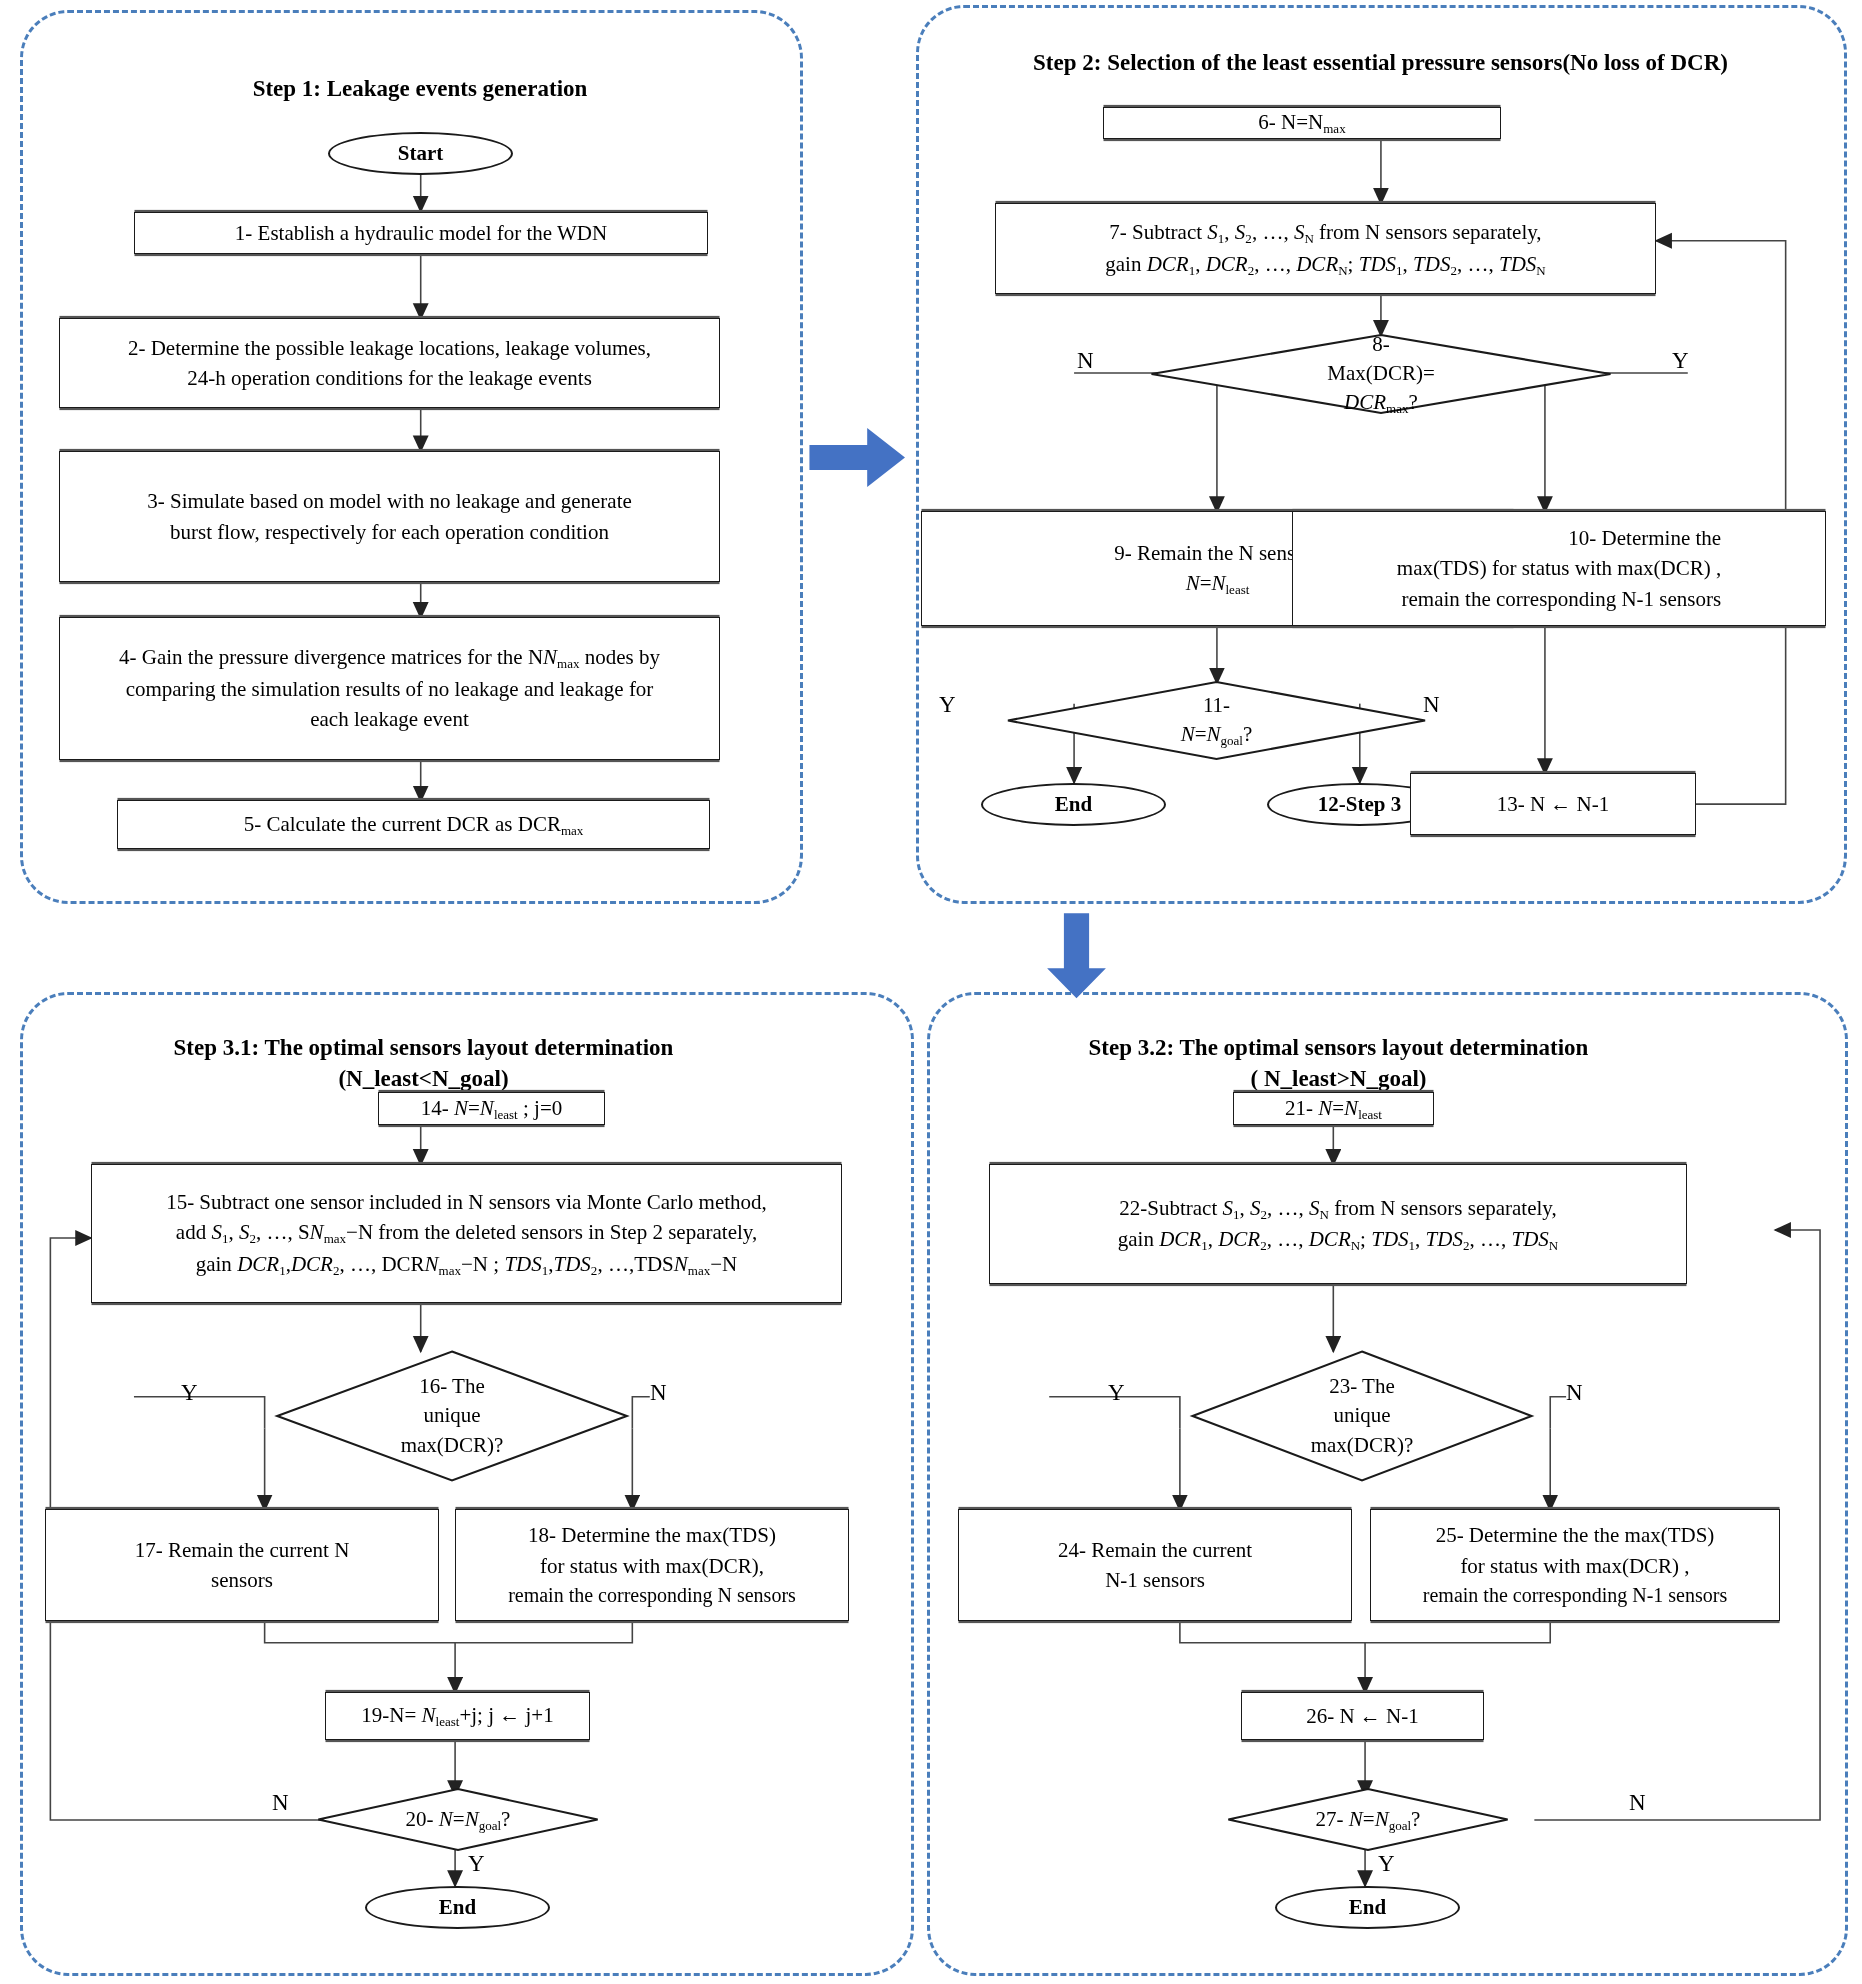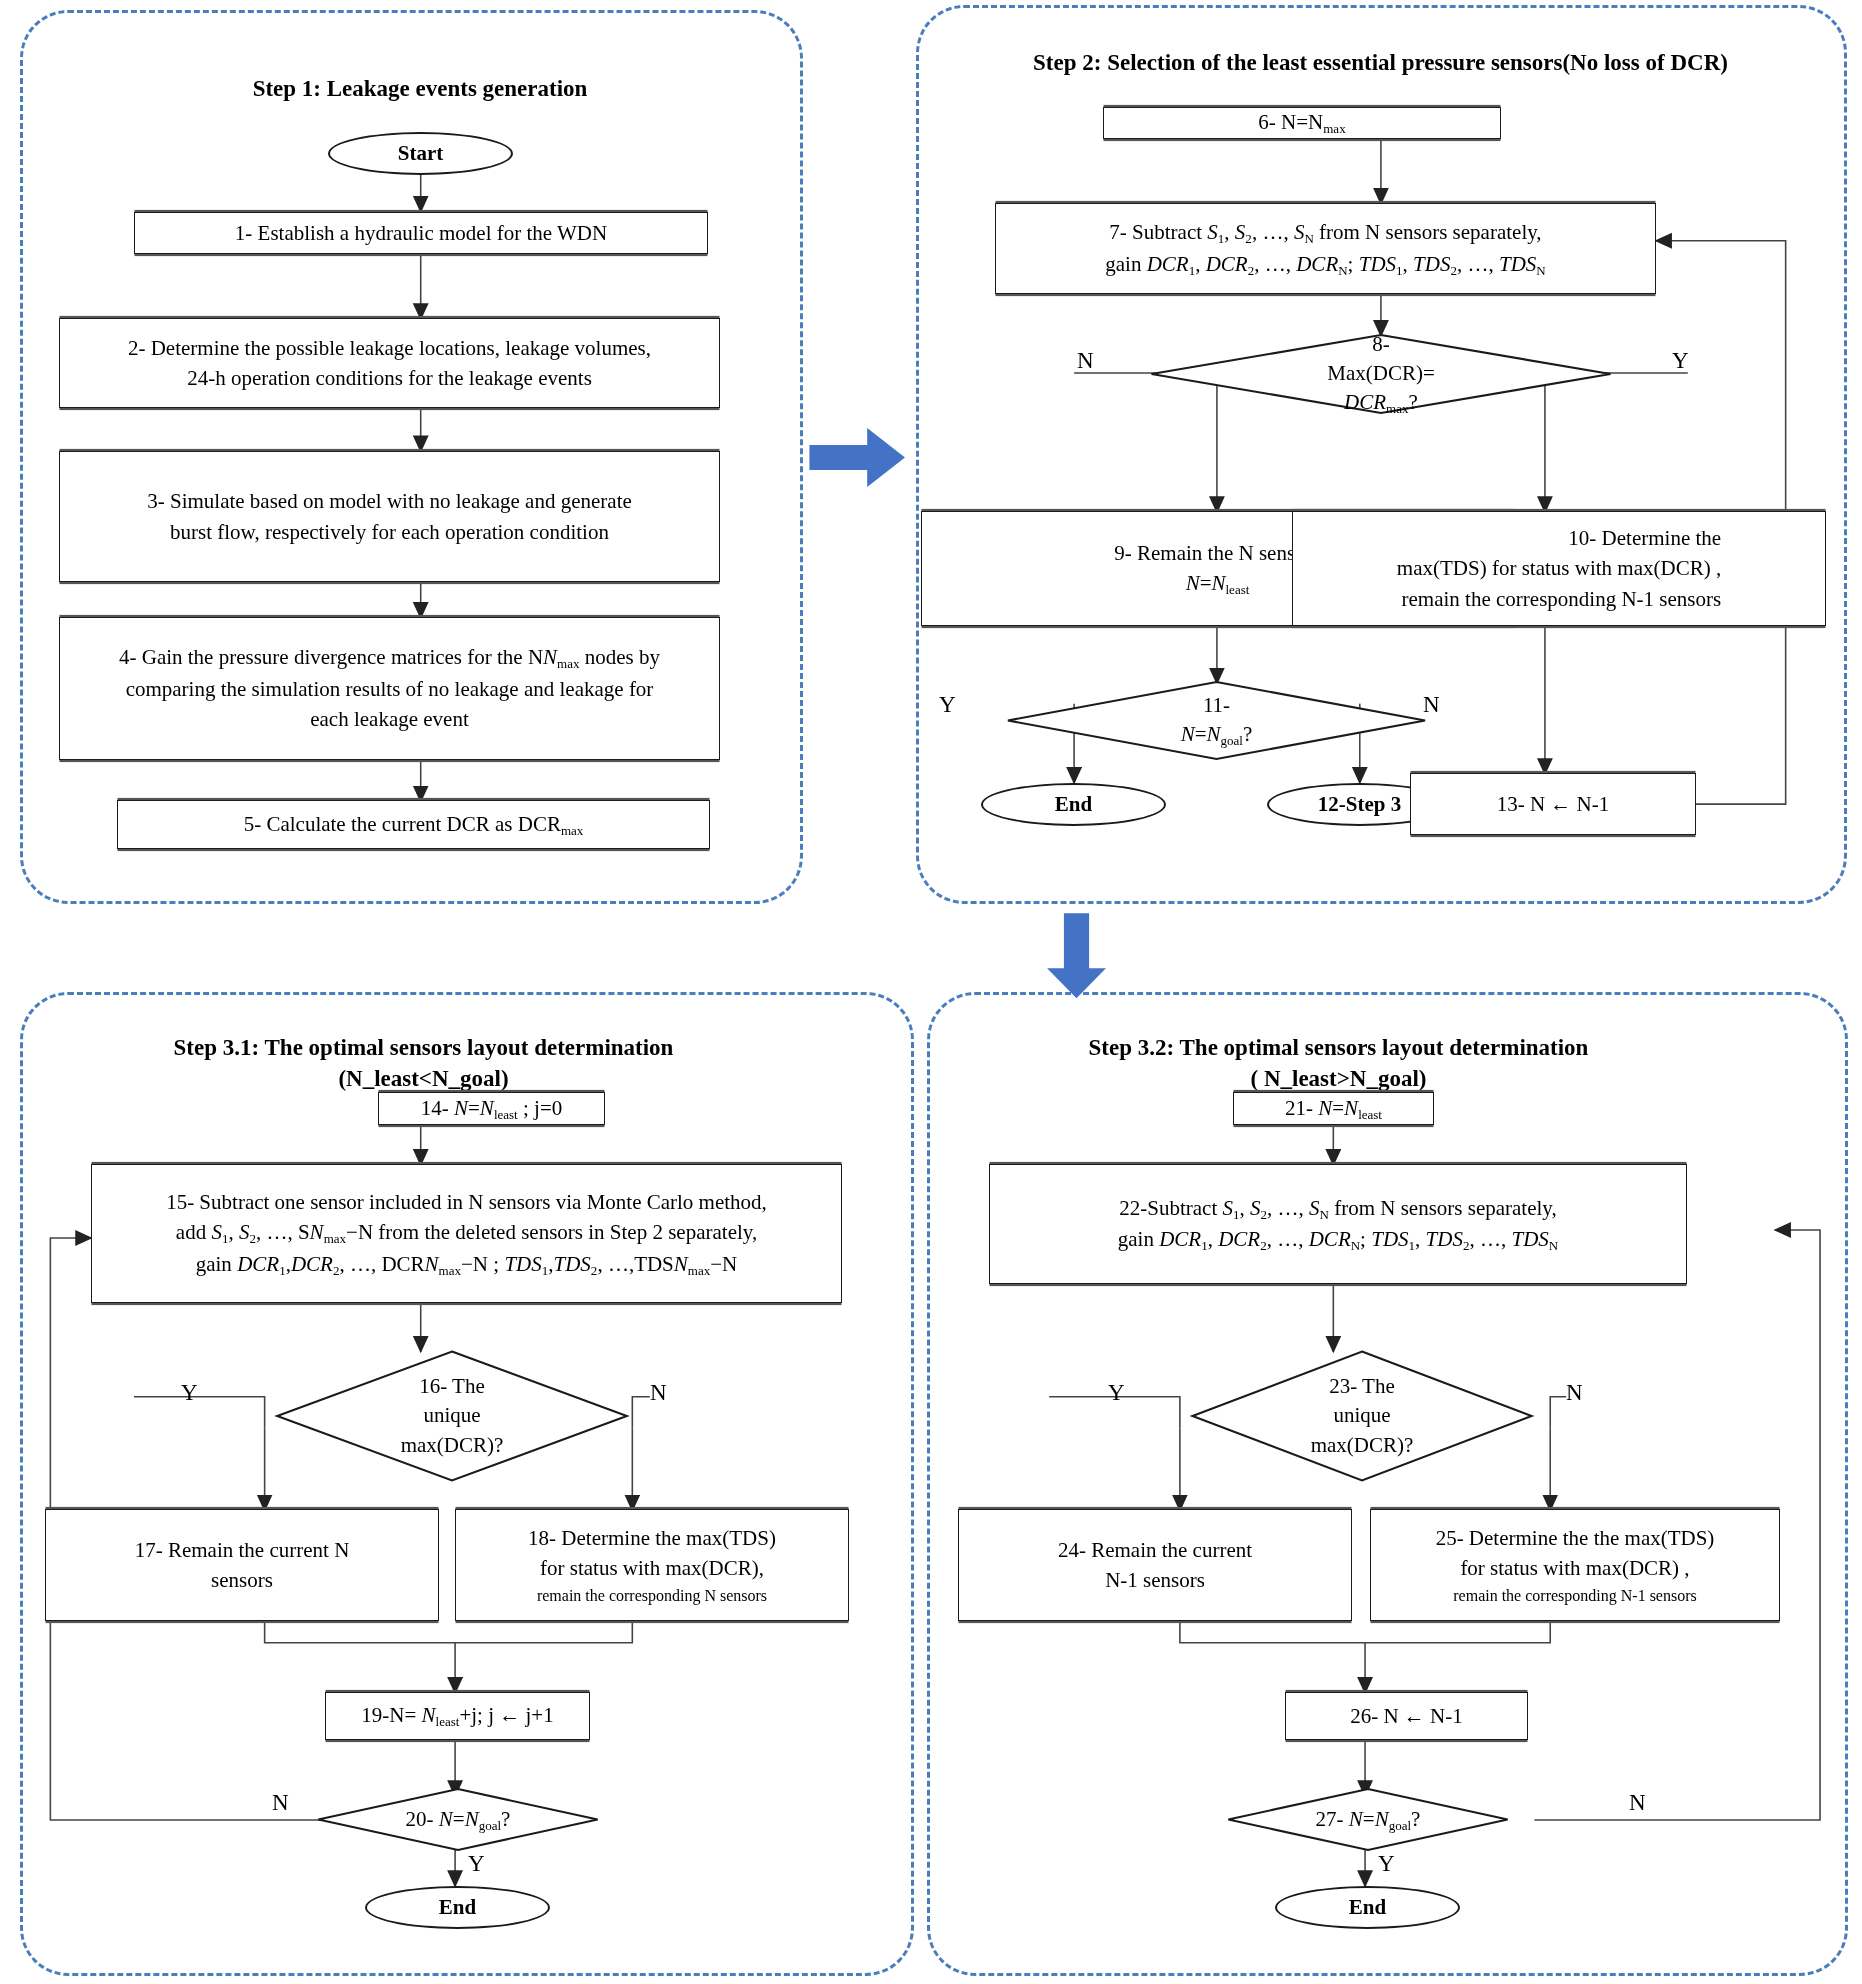--- a/index.html
+++ b/index.html
@@ -15,21 +15,21 @@
   .dia-wrap{position:absolute;}
   .dia-wrap svg{position:absolute;left:0;top:0;overflow:visible;}
   .dia-txt{position:absolute;left:0;top:0;width:100%;height:100%;
            display:flex;align-items:center;justify-content:center;text-align:center;
            font-size:21px;line-height:1.4;}
   .lbl{position:absolute;font-size:23px;line-height:1;}
   svg.wires{position:absolute;left:0;top:0;width:1863px;height:1985px;pointer-events:none;}
   .bigarrow{position:absolute;}
   i{font-style:italic;}
   sub{font-size:0.62em;vertical-align:-0.28em;}
-  .sm{font-size:16px;}
+  .sm{font-size:20px;}
 </style>
 </head>
 <body>
 
 <div class="panel" style="left:20px;top:9.5px;width:783px;height:894px;"></div>
 <div class="panel" style="left:916px;top:5.3px;width:931px;height:899px;"></div>
 <div class="panel" style="left:20px;top:992px;width:894px;height:984px;"></div>
 <div class="panel" style="left:927px;top:992px;width:921px;height:984px;"></div>
 
 <svg class="wires" viewBox="0 0 3521 3752" width="1863" height="1985">
@@ -320,21 +320,21 @@
 </div>
 
 <div class="node proc" style="left:1370px;top:1509px;width:410px;height:112px;">
   <div>
     <div>25- Determine the the max(TDS)</div>
     <div>for status with max(DCR) ,</div>
     <div class="sm">remain the corresponding N-1 sensors</div>
   </div>
 </div>
 
-<div class="node proc" style="left:1241px;top:1692px;width:243px;height:48px;margin-left:44px;">
+<div class="node proc" style="left:1241px;top:1692px;width:243px;height:48px;">
   <span>26- N ← N-1</span>
 </div>
 
 <div class="dia-wrap" style="left:1225px;top:1788px;width:286px;height:63px;">
   <svg width="286" height="63" viewBox="0 0 540 120">
       <polygon points="270,2 536,60 270,118 4,60" fill="#fff" stroke="#1a1a1a" stroke-width="4"></polygon>
     </svg>
   <div class="dia-txt">
       <span>27- <i>N</i>=<i>N</i><sub>goal</sub>?</span>
     </div>

